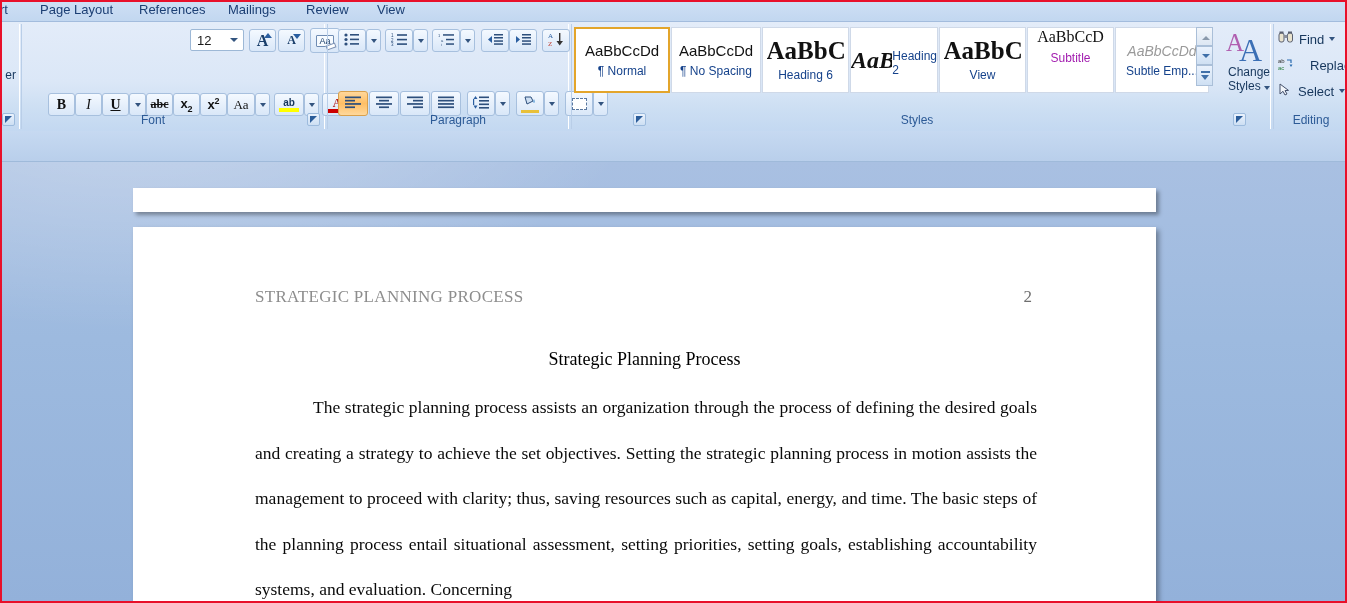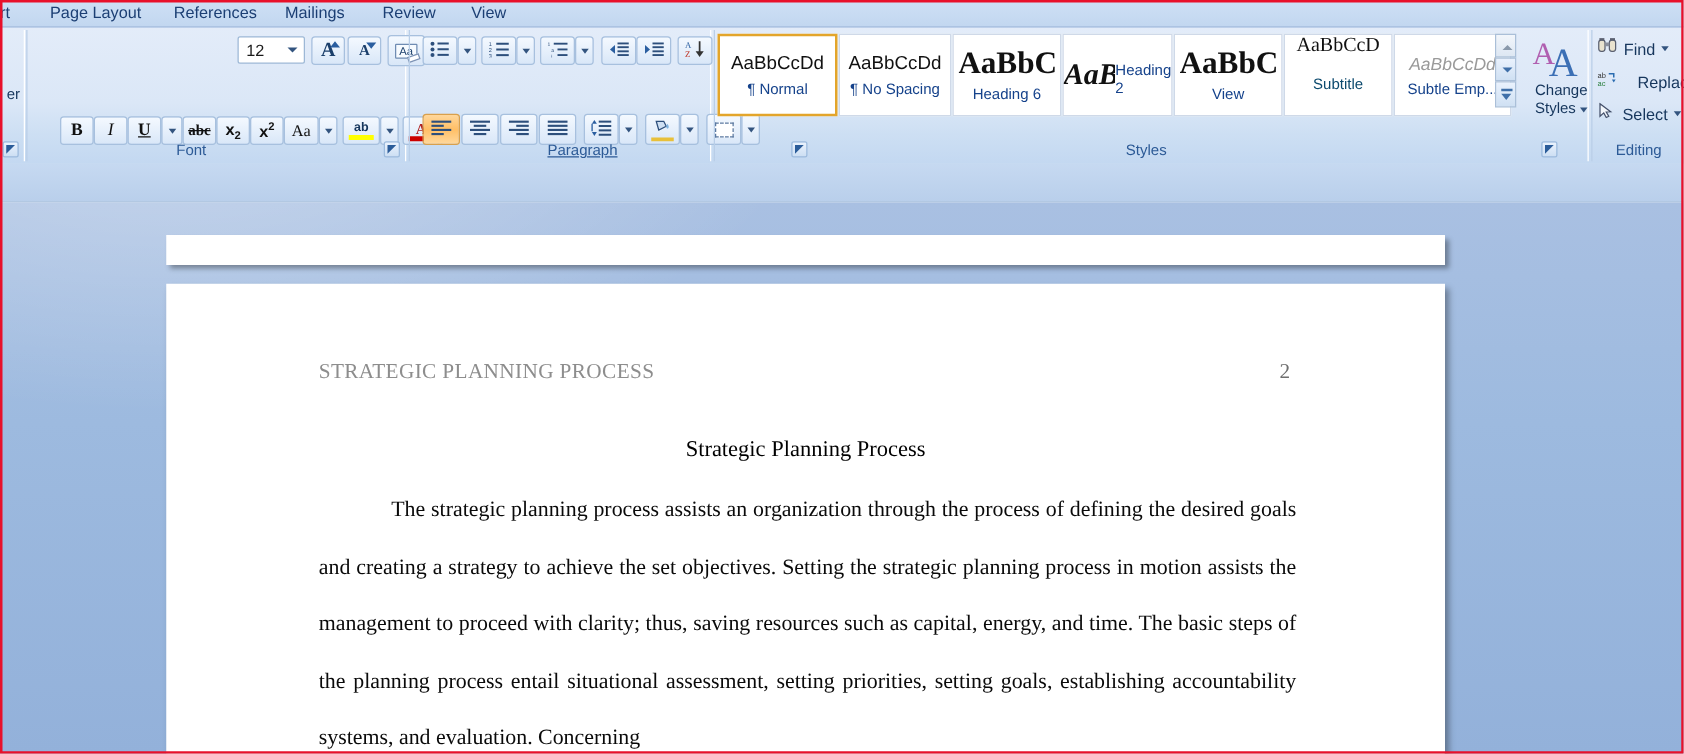--- a/index.html
+++ b/index.html
@@ -393,21 +393,21 @@
         <span class="drop"></span>
         </div>
 
       <div class="btn bevel" style="left:237px;top:67px;width:28px;height:25px;">
         <span style="width:15px;height:12px;border:1px dashed #5a78a0;background:#fff;display:block;"></span>
         </div>
       <div class="btn bevel" style="left:265px;top:67px;width:15px;height:25px;">
         <span class="drop"></span>
         </div>
 
-      <div class="group-label" style="left:48px;width:180px;text-decoration:underline;">Paragraph</div>
+      <div class="group-label" style="left:40px;width:180px;">Paragraph</div>
       <div class="dialog-launcher" style="right:-78px;"></div>
     </div>
 
     <div class="group" style="left:571px; width:700px;">
       <div style="position:absolute;left:2px;top:3px;height:66px;display:flex;">
 
         <div style="width:96px;height:66px;background:#fff;border:2px solid #e3a52b;box-shadow:inset 0 0 0 1px #fff;display:flex;flex-direction:column;align-items:center;justify-content:center;">
           <div style="font-size:15px;color:#111;font-family:'Liberation Sans',sans-serif;">AaBbCcDd</div>
           <div style="font-size:12px;color:#15428b;margin-top:5px;">¶ Normal</div>
         </div>
@@ -427,21 +427,21 @@
           <div style="font-size:12px;color:#15428b;margin-top:5px;">Heading 2</div>
         </div>
 
         <div style="width:87px;height:66px;background:#fff;border:1px solid #cfd9e8;margin-left:1px;display:flex;flex-direction:column;align-items:center;justify-content:center;">
           <div style="font-family:'Liberation Serif',serif;font-size:25px;font-weight:bold;color:#111;line-height:24px;overflow:hidden;white-space:nowrap;width:78px;text-align:center;">AaBbC</div>
           <div style="font-size:12px;color:#15428b;margin-top:5px;">View</div>
         </div>
 
         <div style="width:87px;height:66px;background:#fff;border:1px solid #cfd9e8;margin-left:1px;display:flex;flex-direction:column;align-items:center;justify-content:flex-start;">
           <div style="font-family:'Liberation Serif',serif;font-size:16px;color:#111;">AaBbCcD</div>
-          <div style="font-size:12px;color:#0c4a6e;margin-top:14px;">Subtitle</div>
+          <div style="font-size:12px;color:#a21caf;margin-top:5px;">Subtitle</div>
         </div>
 
         <div style="width:94px;height:66px;background:#fff;border:1px solid #cfd9e8;margin-left:1px;display:flex;flex-direction:column;align-items:center;justify-content:center;">
           <div style="font-size:14px;font-style:italic;color:#9a9a9a;">AaBbCcDd</div>
           <div style="font-size:12px;color:#15428b;margin-top:5px;">Subtle Emp...</div>
         </div>
       </div>
 
       <div style="position:absolute;left:624px;top:3px;width:17px;height:19px;background:linear-gradient(to bottom,#f2f6fb,#dde7f3);border:1px solid #aabfd8;">
         <span style="position:absolute;left:5px;top:8px;width:0;height:0;border-left:4px solid transparent;border-right:4px solid transparent;border-bottom:4px solid #8a99ab;"></span>

